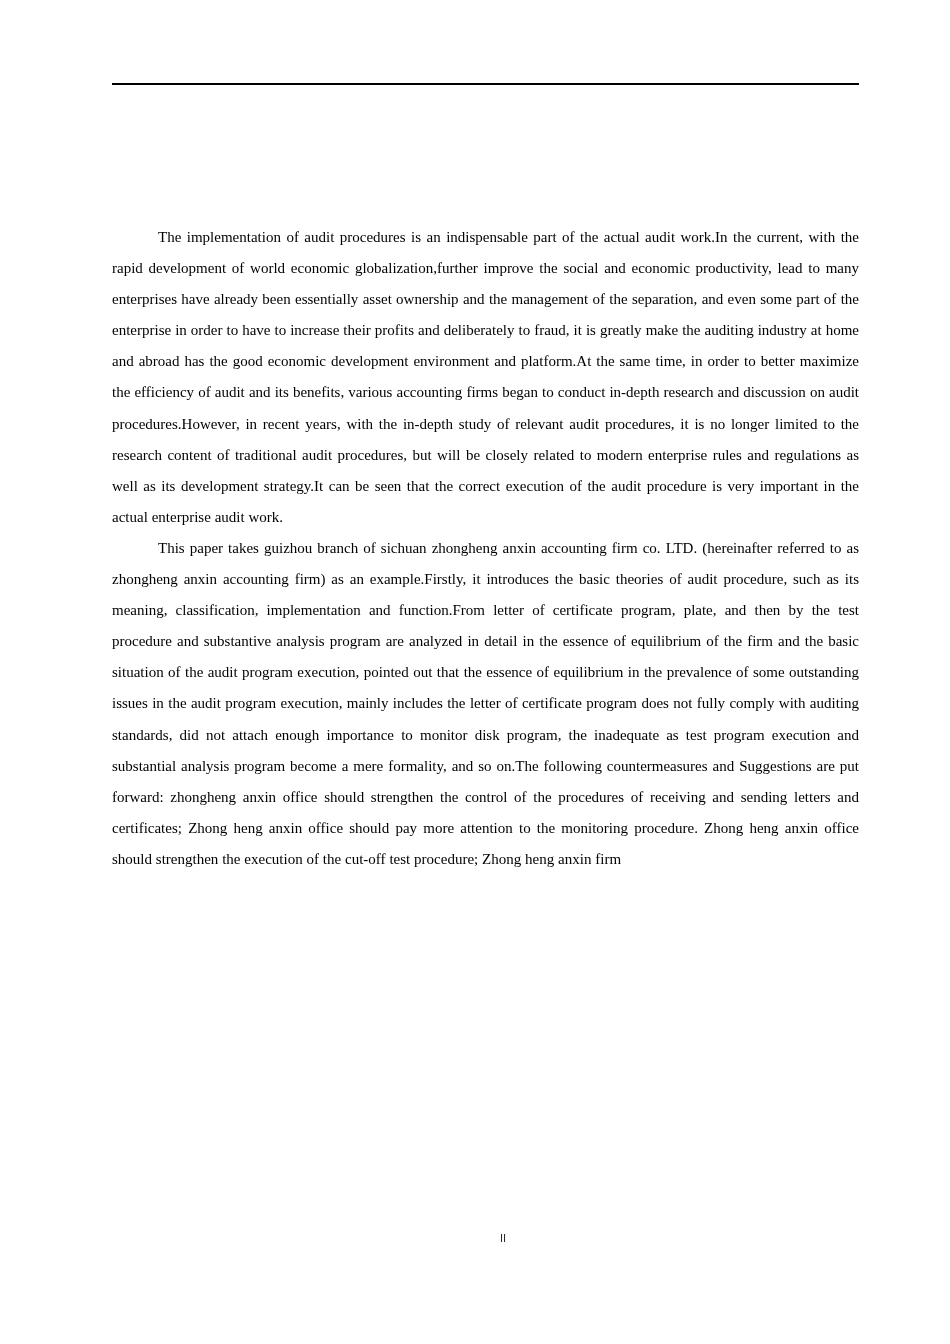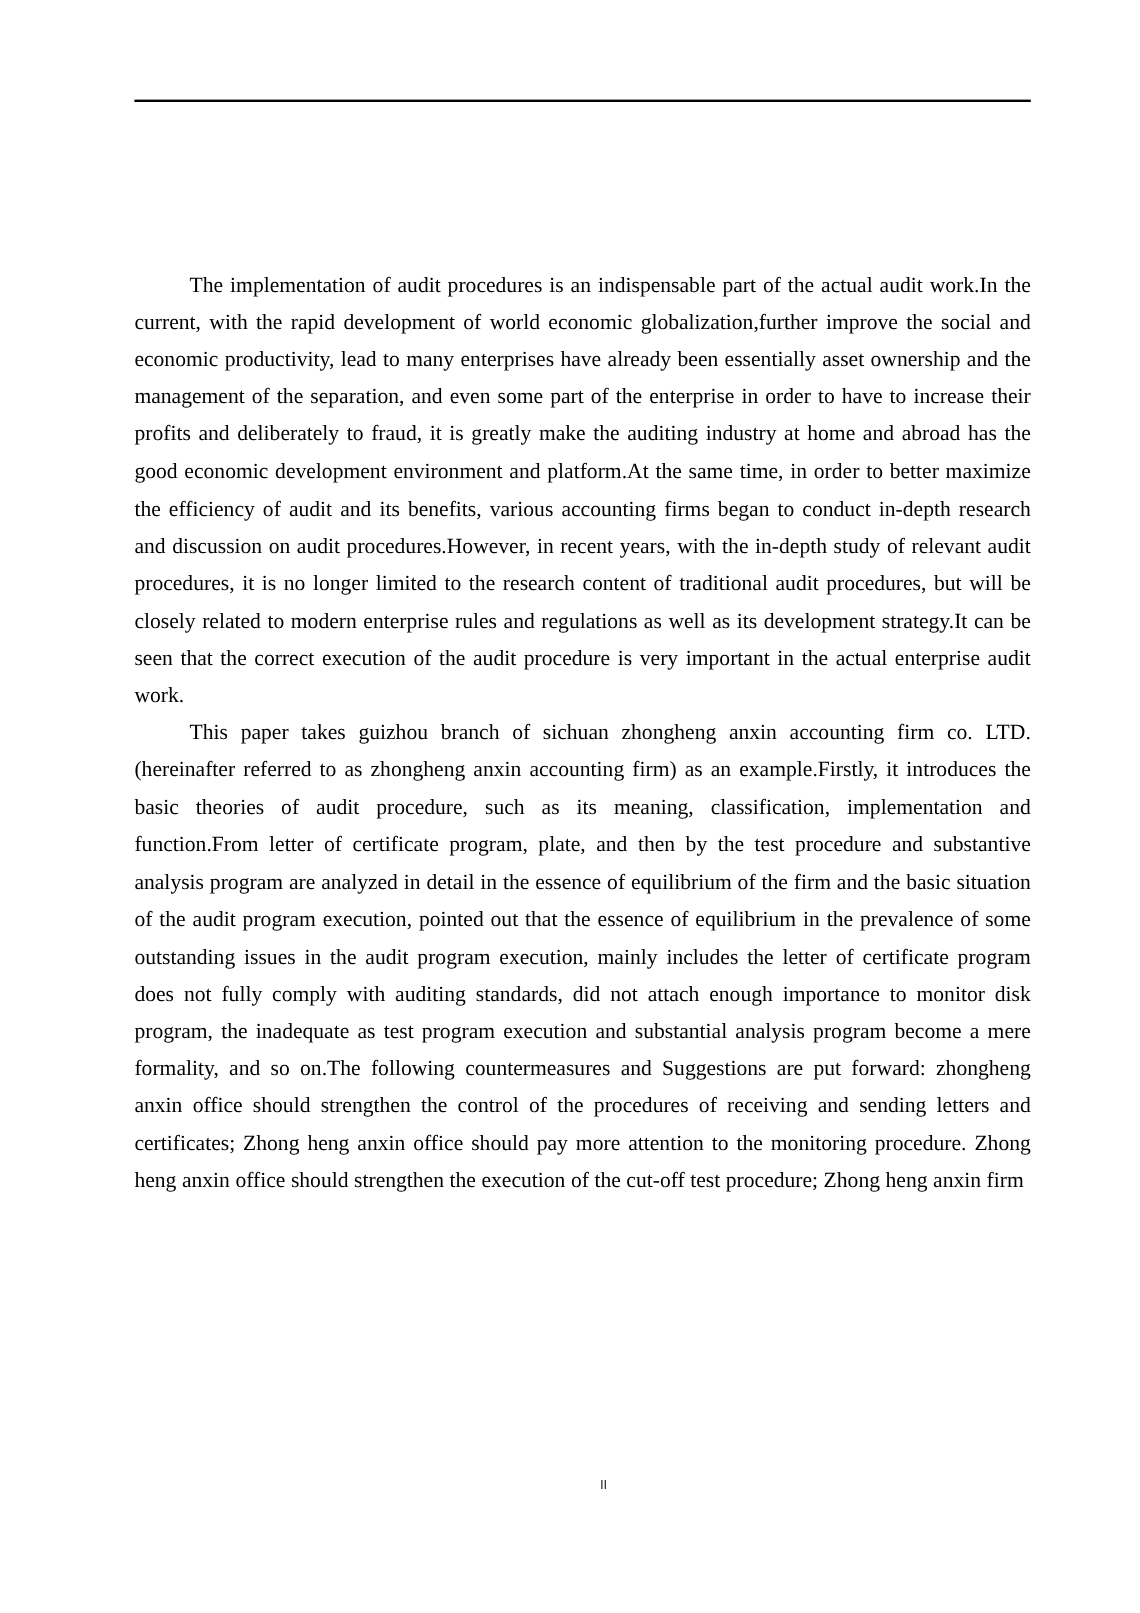--- a/index.html
+++ b/index.html
@@ -53,21 +53,21 @@
     left: 112px;
     top: 222px;
     width: 747px;
   }
   .para {
     margin: 0;
     padding: 0;
     text-align: justify;
     text-justify: inter-word;
     text-indent: 46px;
-    font-size: 18px;
+    font-size: 15px;
     line-height: 31.1px;
     word-spacing: 0.1px;
     hyphens: none;
   }
   
   .footer-zone {
     position: absolute;
     left: 0;
     top: 1228px;
     width: 950px;

